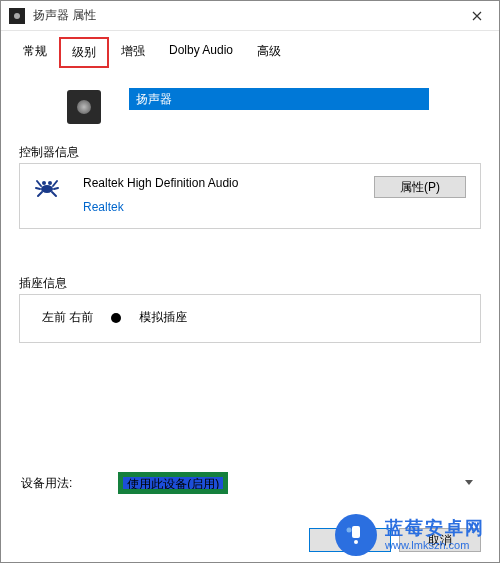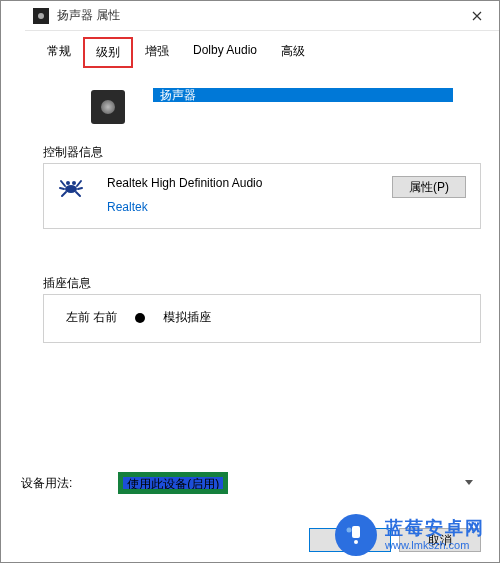--- a/index.html
+++ b/index.html
@@ -1,49 +1,49 @@
 <!DOCTYPE html>
 <html><head>
 <meta charset="utf-8">
 <style>
 * { box-sizing: border-box; margin: 0; padding: 0; font-family: "Microsoft YaHei", "Segoe UI", sans-serif; font-size: 12px; }
 body { background: #fff; width: 500px; height: 563px; position: relative; overflow: hidden; }
 
-.window { width: 500px; height: 563px; border: 1px solid #888; background: #fff; position: relative; padding-left: 24px; }
+.window { width: 500px; height: 563px; border: 1px solid #888; background: #fff; position: relative; }
 
 .titlebar { height: 30px; display: flex; align-items: center; padding: 0 0 0 8px; border-bottom: 1px solid #e5e5e5; }
 .titlebar .app-icon { width: 16px; height: 16px; background: #222; margin-right: 8px; position: relative; }
 .titlebar .app-icon::after { content: ""; position: absolute; width: 6px; height: 6px; border-radius: 50%; background: #aaa; left: 5px; top: 5px; }
 .titlebar .title { flex: 1; color: #333; }
 .titlebar .close { width: 45px; height: 30px; display: flex; align-items: center; justify-content: center; cursor: pointer; }
 
 .tabs { display: flex; padding: 4px 10px 0 10px; margin-top: 2px; }
 .tab { padding: 5px 11px; border: 1px solid transparent; cursor: pointer; color: #000; position: relative; }
 .tab.highlight { border: 2px solid #e03030; }
 
 .content { padding: 12px 18px 0 18px; }
 
 .row-device { display: flex; align-items: flex-start; gap: 28px; margin: 8px 0 20px 48px; }
 .device-icon { width: 34px; height: 34px; background: #2a2a2a; border-radius: 3px; position: relative; margin-top: 2px; }
 .device-icon::after { content: ""; position: absolute; width: 14px; height: 14px; border-radius: 50%; background: radial-gradient(#bbb, #555); left: 10px; top: 10px; }
 .device-right { flex: 1; display: flex; flex-direction: column; gap: 8px; }
-.device-input { width: 300px; height: 14px; border: 1px solid #0078d7; background: #0078d7; color: #fff; padding: 0 6px; outline: none; }
+.device-input { width: 300px; height: 22px; border: 1px solid #0078d7; background: #0078d7; color: #fff; padding: 0 6px; outline: none; }
 .device-input::selection { background: #0078d7; }
 .change-icon-btn { width: 100px; height: 24px; border: 1px solid #adadad; background: #e1e1e1; cursor: pointer; }
 
 .group { margin-bottom: 14px; }
 .group-label { color: #000; margin-bottom: 2px; }
 .group-box { border: 1px solid #d0d0d0; padding: 12px 14px 14px 14px; position: relative; }
 
 .controller-row { display: flex; align-items: flex-start; gap: 23px; }
 .crab-icon { width: 26px; height: 26px; margin-top: -2px; }
 .controller-text { flex: 1; }
 .controller-name { color: #000; margin-bottom: 10px; }
 .controller-vendor { color: #0066cc; margin-left: 0; }
-.props-btn { width: 74px; height: 22px; border: 1px solid #adadad; background: #e1e1e1; cursor: pointer; }
+.props-btn { width: 92px; height: 22px; border: 1px solid #adadad; background: #e1e1e1; cursor: pointer; }
 
 .jack-row { display: flex; align-items: center; gap: 18px; padding: 2px 8px; }
 .jack-labels { color: #000; }
 .jack-dot { width: 10px; height: 10px; background: #000; border-radius: 50%; }
 .jack-type { color: #000; }
 
 .usage-row { display: flex; align-items: center; gap: 46px; position: absolute; left: 20px; bottom: 68px; right: 20px; }
 .usage-label { color: #000; text-align: center; }
 .usage-select { flex: 1; height: 22px; border: 5px solid #15803d; background: #1d4ed8; padding: 0 4px; appearance: none; position: relative; }
 .select-wrap { flex: 1; position: relative; }

